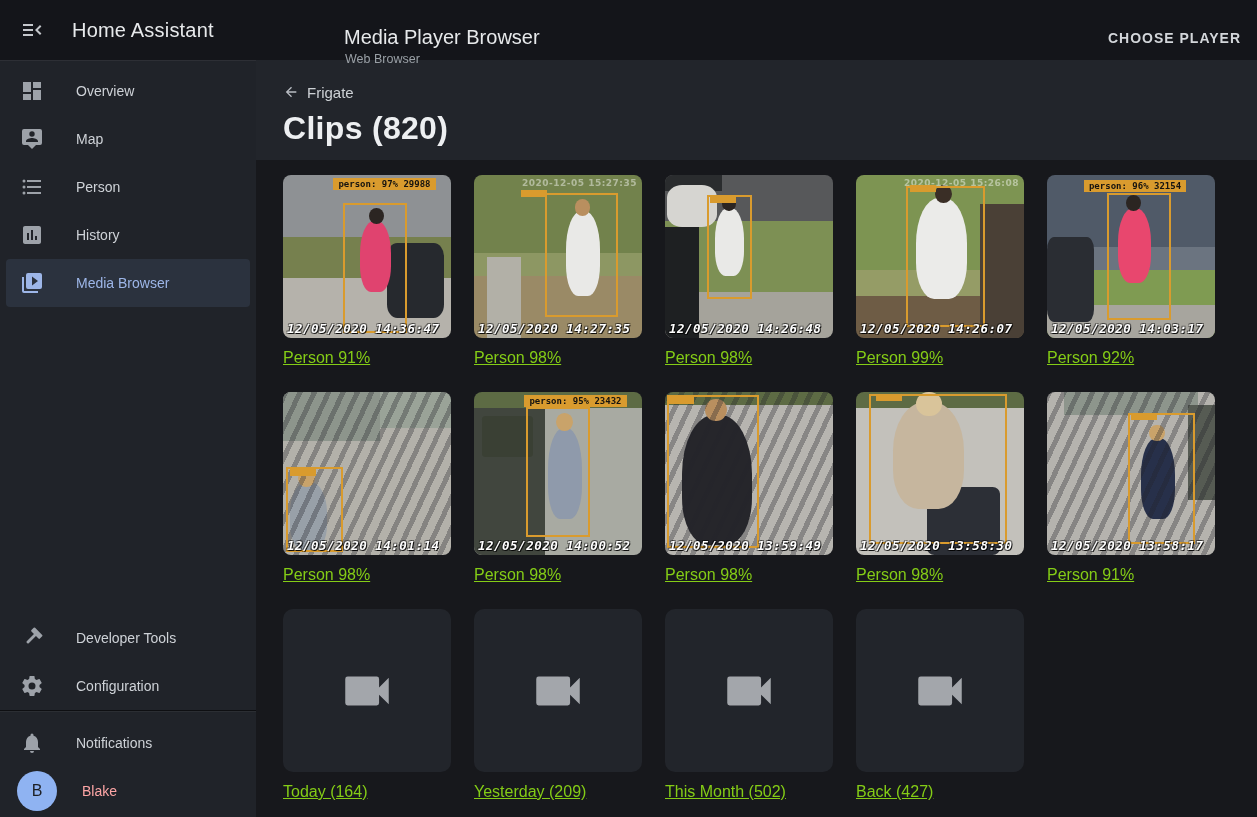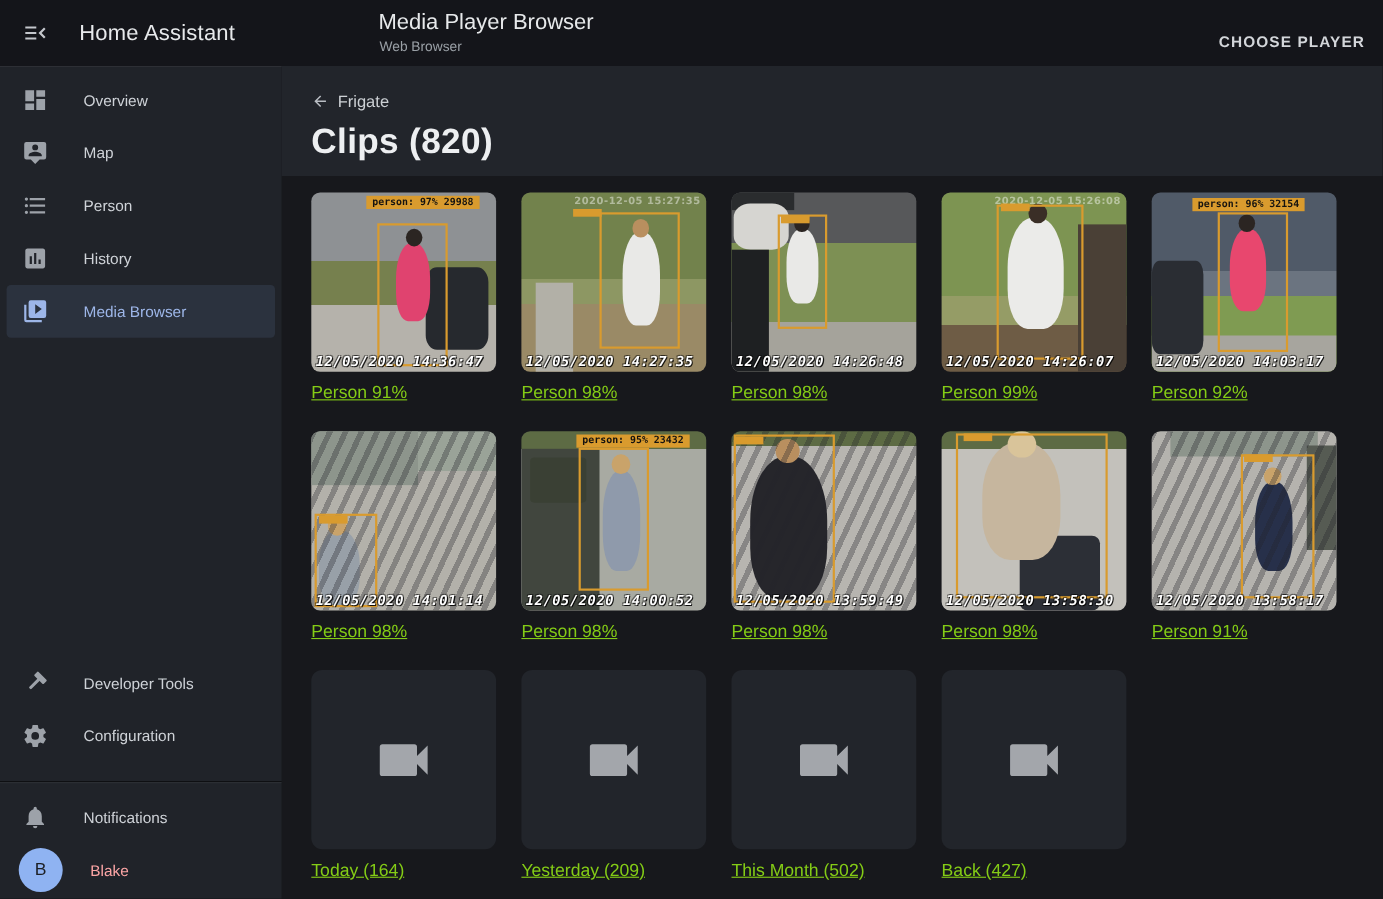--- a/index.html
+++ b/index.html
@@ -7,21 +7,21 @@
               font-family:"Liberation Sans", sans-serif; }
   .app { position:relative; width:1257px; height:817px; }
 
   
   .app-bar { position:absolute; left:0; top:0; width:100%; height:60px;
              background:#14151a; display:flex; align-items:center; z-index:5; }
   .menu-btn { background:none; border:none; padding:0; margin-left:20px; cursor:pointer;
               width:24px; height:24px; }
   .menu-btn svg { width:24px; height:24px; fill:#c4c7cc; }
   .app-title { color:#e7e9eb; font-size:20px; margin-left:28px; letter-spacing:.2px; }
-  .page-title-block { position:absolute; left:344px; top:9px; }
+  .page-title-block { position:absolute; left:344px; top:26px; }
   .page-title { color:#e7e9eb; font-size:20px; font-weight:500; }
   .page-subtitle { color:#9aa0a6; font-size:12.5px; margin-top:3px; margin-left:1px; }
   .choose-player { position:absolute; right:16px; top:0; height:76px; background:none; border:none;
                    color:#d3d6da; font-family:"Liberation Sans",sans-serif;
                    font-size:14px; font-weight:700; letter-spacing:1px; cursor:pointer;margin-left:40px; }
 
   
   .sidebar { position:absolute; left:0; top:60px; width:256px; height:757px;
              background:#202329; border-top:1px solid rgba(255,255,255,.06);
              display:flex; flex-direction:column; z-index:4; }
@@ -29,21 +29,21 @@
   .nav-item { height:48px; margin:0 6px; border-radius:4px; display:flex; align-items:center;
               cursor:pointer; }
   .nav-item .ic { width:24px; height:24px; margin-left:14px; flex:none; }
   .nav-item .ic svg { width:24px; height:24px; fill:#9da2a9; }
   .nav-item .lbl { margin-left:32px; font-size:14px; font-weight:500; color:#ced2d7;text-align:right; }
   .nav-item.selected { background:#2b323e; }
   .nav-item.selected .lbl { color:#9db6e8; }
   .nav-item.selected .ic svg { fill:#9db6e8; }
   .side-spacer { flex:1; }
   .sidebar-footer { border-top:1px solid rgba(0,0,0,.55); box-shadow:0 1px 0 rgba(255,255,255,.05) inset;
-                    margin-top:17px; padding:8px 0 2px 0; }
+                    margin-top:0; padding:8px 0 2px 0; }
   .avatar { width:40px; height:40px; border-radius:50%; margin-left:11px; flex:none;
             display:flex; align-items:center; justify-content:center;
             color:#1c1f24; font-size:16px; font-weight:500; }
   .nav-item .lbl-user { margin-left:25px; font-size:14px; font-weight:500; color:#fca5a5; }
 
   
   .content { position:absolute; left:256px; top:60px; width:1001px; height:757px; background:#17181c; }
   .content-header { height:100px; background:#22252b; padding:22px 16px 0 27px; }
   .breadcrumb { display:flex; align-items:center; gap:8px; height:20px; cursor:pointer; width:max-content; }
   .breadcrumb svg { width:16px; height:16px; fill:#b9bdc3; }

